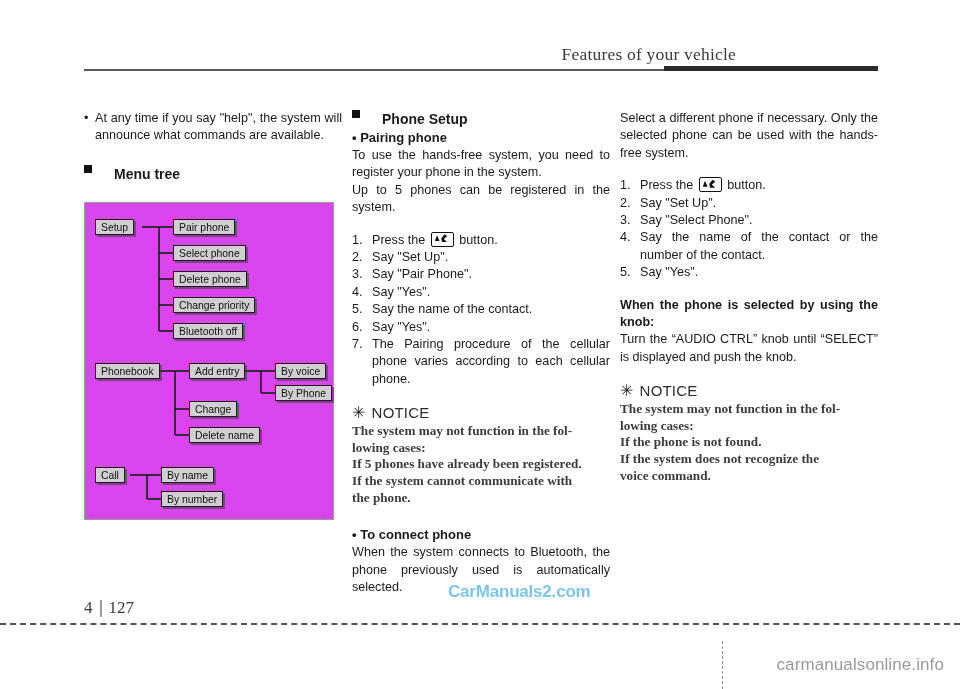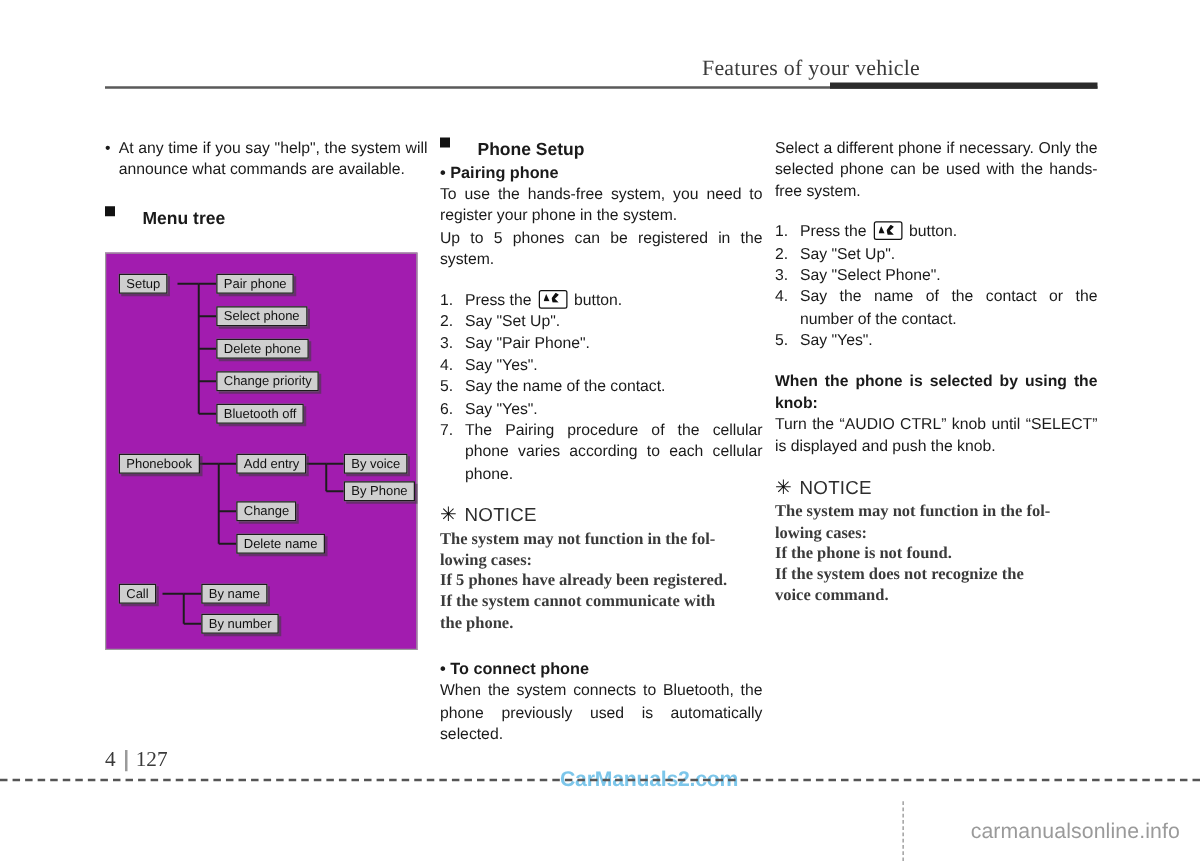--- a/index.html
+++ b/index.html
@@ -181,21 +181,21 @@
   }
 
   
   #menu-tree-figure {
     position: absolute;
     left: 84px;
     top: 202px;
     width: 250px;
     height: 318px;
     border: 1px solid #9b9b9b;
-    background: #a21caf;
+    background: #d946ef;
     box-sizing: border-box;
   }
   #menu-tree-svg {
     position: absolute;
     left: 0; top: 0;
   }
   .tree-node {
     position: absolute;
     background: #cfcfcf;
     border: 1.4px solid #1c1c1c;
@@ -253,21 +253,20 @@
 
   
   #body-watermark {
     position: absolute;
     left: 448px; top: 582px;
     font-size: 17px;
     font-weight: bold;
     color: #7cc6ea;
     letter-spacing: -0.2px;
     white-space: nowrap;
-    margin-top: 32px;
   }
 </style>
 </head>
 <body>
 
 <div id="page-header">
   <div id="header-title">Features of your vehicle</div>
   <div id="header-rule-light"></div>
   <div id="header-rule-dark"></div>
 </div>

